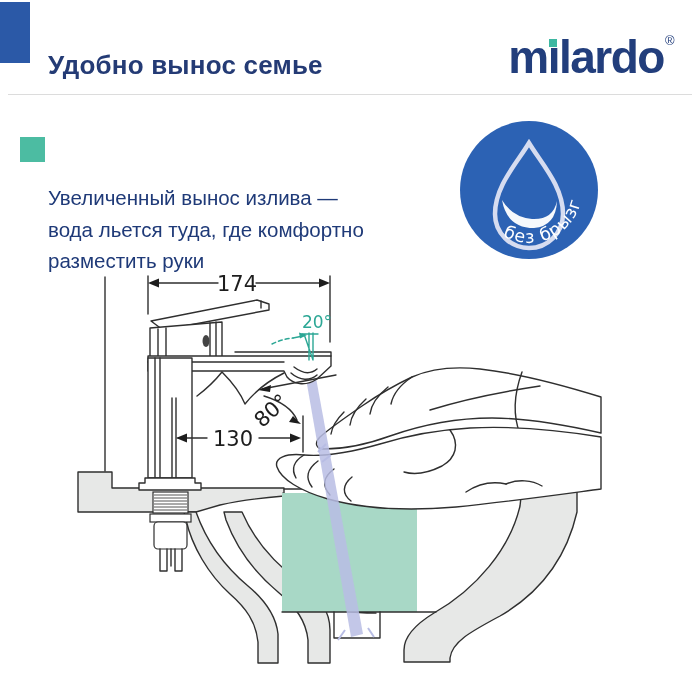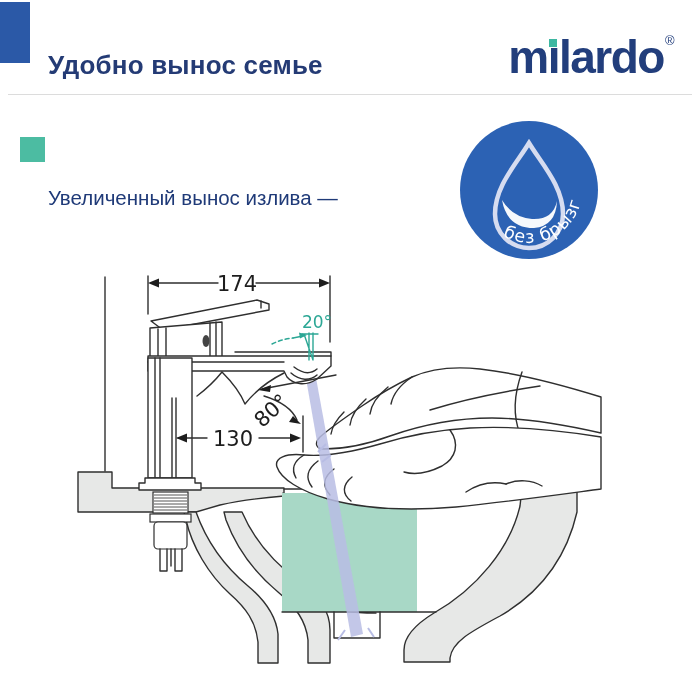--- a/index.html
+++ b/index.html
@@ -42,20 +42,22 @@
 
 <div class="corner-square"></div>
 <div class="page-title">Удобно вынос семье</div>
 <div class="header-rule"></div>
 
 <div class="logo"><span>m</span><span class="logo-i">ı</span><span>lardo</span><span class="logo-reg">®</span></div>
 
 <div class="bullet-square"></div>
 <div class="feature-text">
   <div>Увеличенный вынос излива —</div>
+  <div>вода льется туда, где комфортно</div>
+  <div>разместить руки</div>
 </div>
 
 <svg class="badge-svg" width="148" height="148" viewBox="0 0 148 148">
   <circle cx="74" cy="74" r="69" fill="#2c62b4"></circle>
   <g>
     <path d="M74,27 C62,47 40,70 40,98 a34,34 0 0 0 68,0 C108,70 86,47 74,27 Z" fill="none" stroke="#d6dcf0" stroke-width="4.5"></path>
     <path d="M47,84 Q52,112 79,112 Q101,110 102,85 Q98,104 77,103 Q57,101 47,84 Z" fill="#ffffff" opacity="0.96"></path>
   </g>
   <path id="badgeTextArc" d="M42,116 A53,53 0 0 0 127,77" fill="none"></path>
   <text font-size="17.5" fill="#ffffff" letter-spacing="1" font-family="DejaVu Sans, Liberation Sans, sans-serif">

